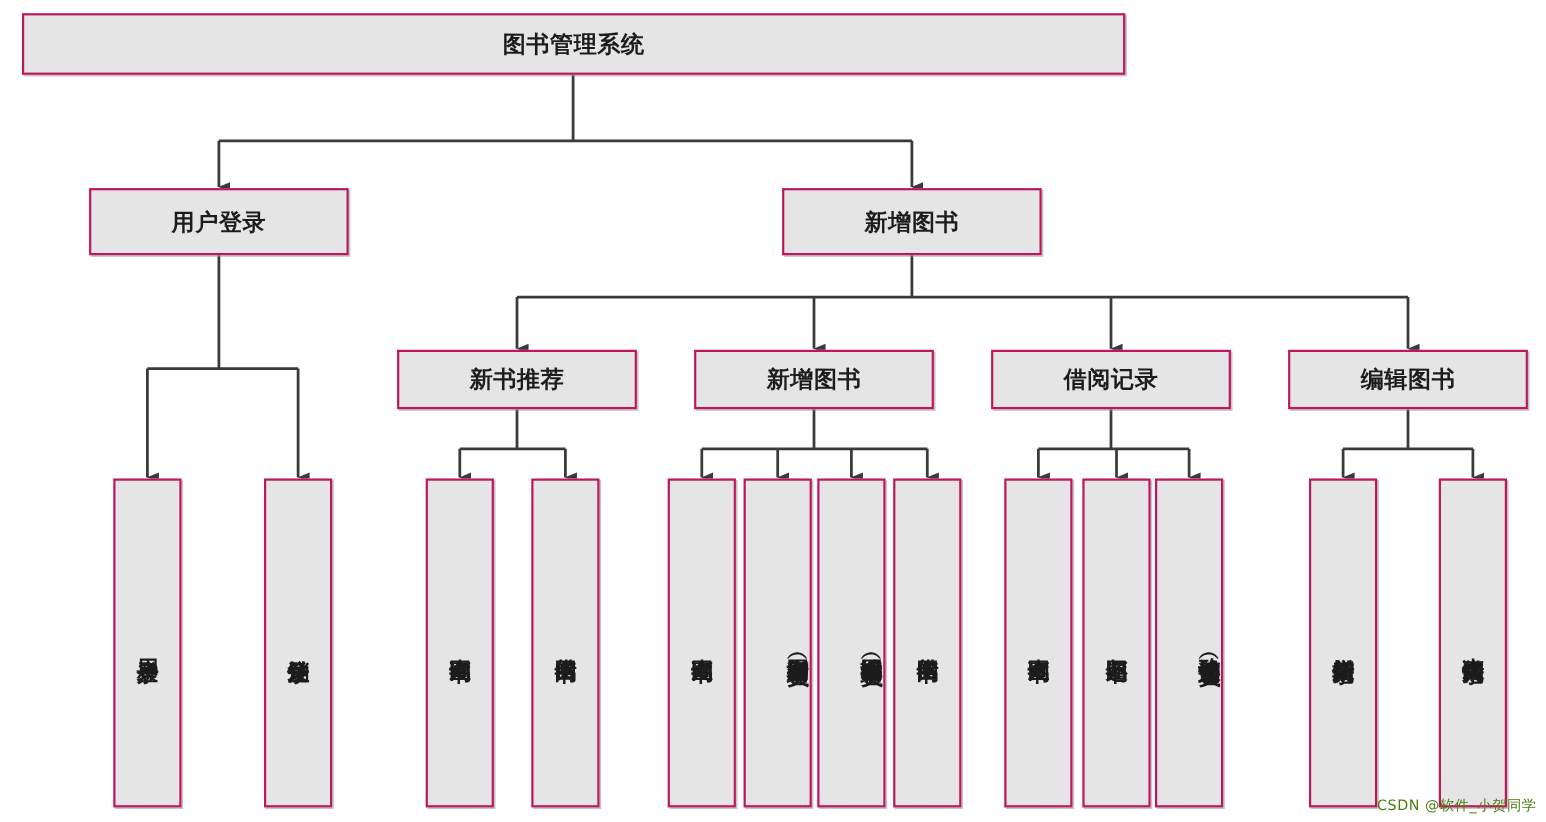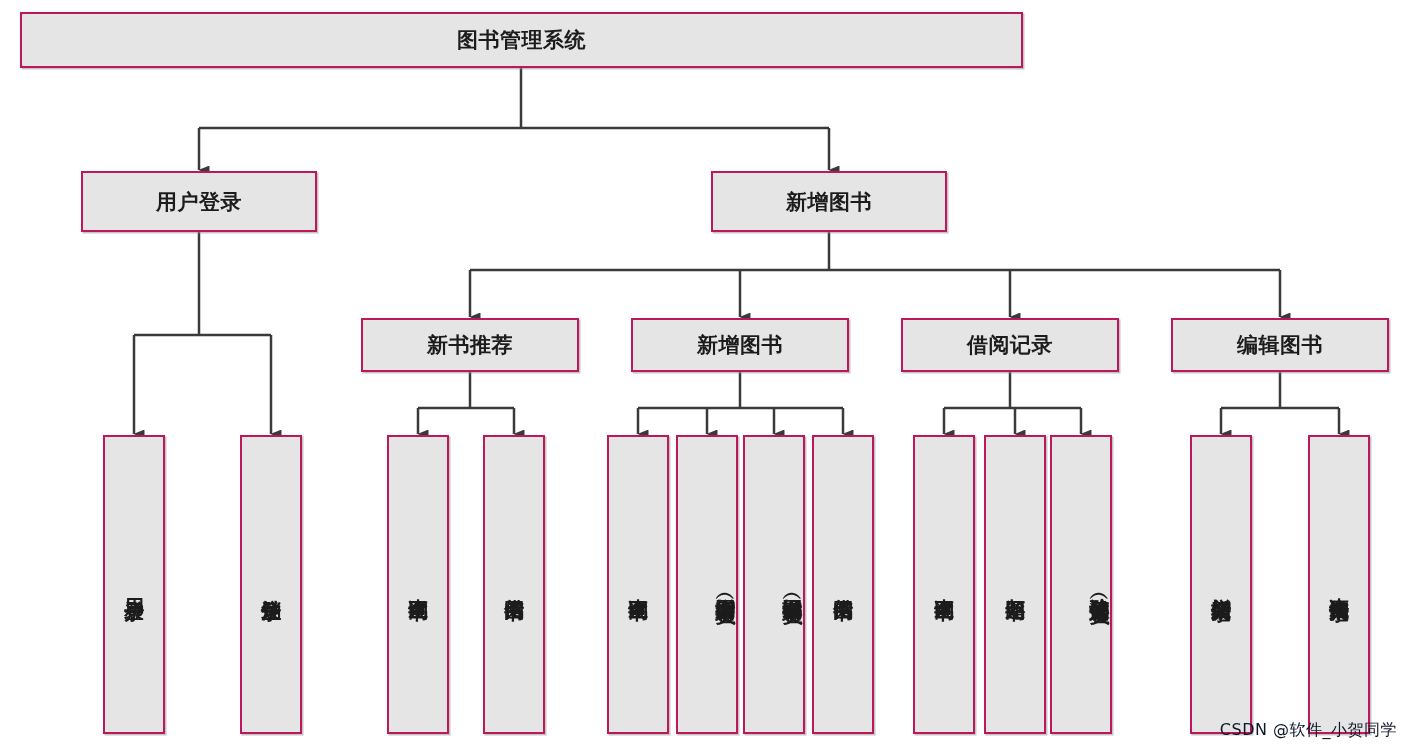--- a/index.html
+++ b/index.html
@@ -51,22 +51,22 @@
     text-orientation: upright;
     line-height: 1.08;
     letter-spacing: 1px;
   }
   .node-label-v.center { align-items: center; }
   .node-label-v.top    { align-items: flex-start; padding-top: 4px; }
   #watermark {
     position: absolute;
     right: 8px;
     bottom: 6px;
-    font-size: 16px;
-    color: #0f172a;
+    font-size: 13px;
+    color: #4d7c0f;
     letter-spacing: 0.5px;
     white-space: nowrap;
     user-select: none;
   }
   svg.connectors {
     position: absolute;
     left: 0; top: 0;
     width: 1405px;
     height: 747px;
     pointer-events: none;

